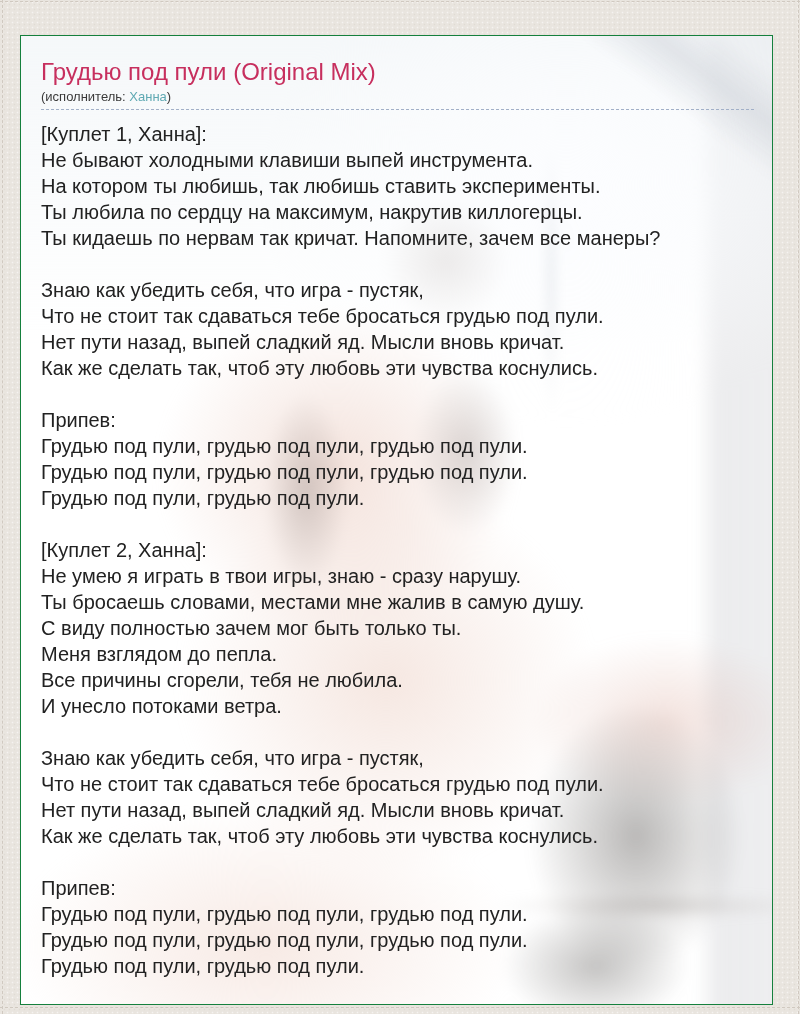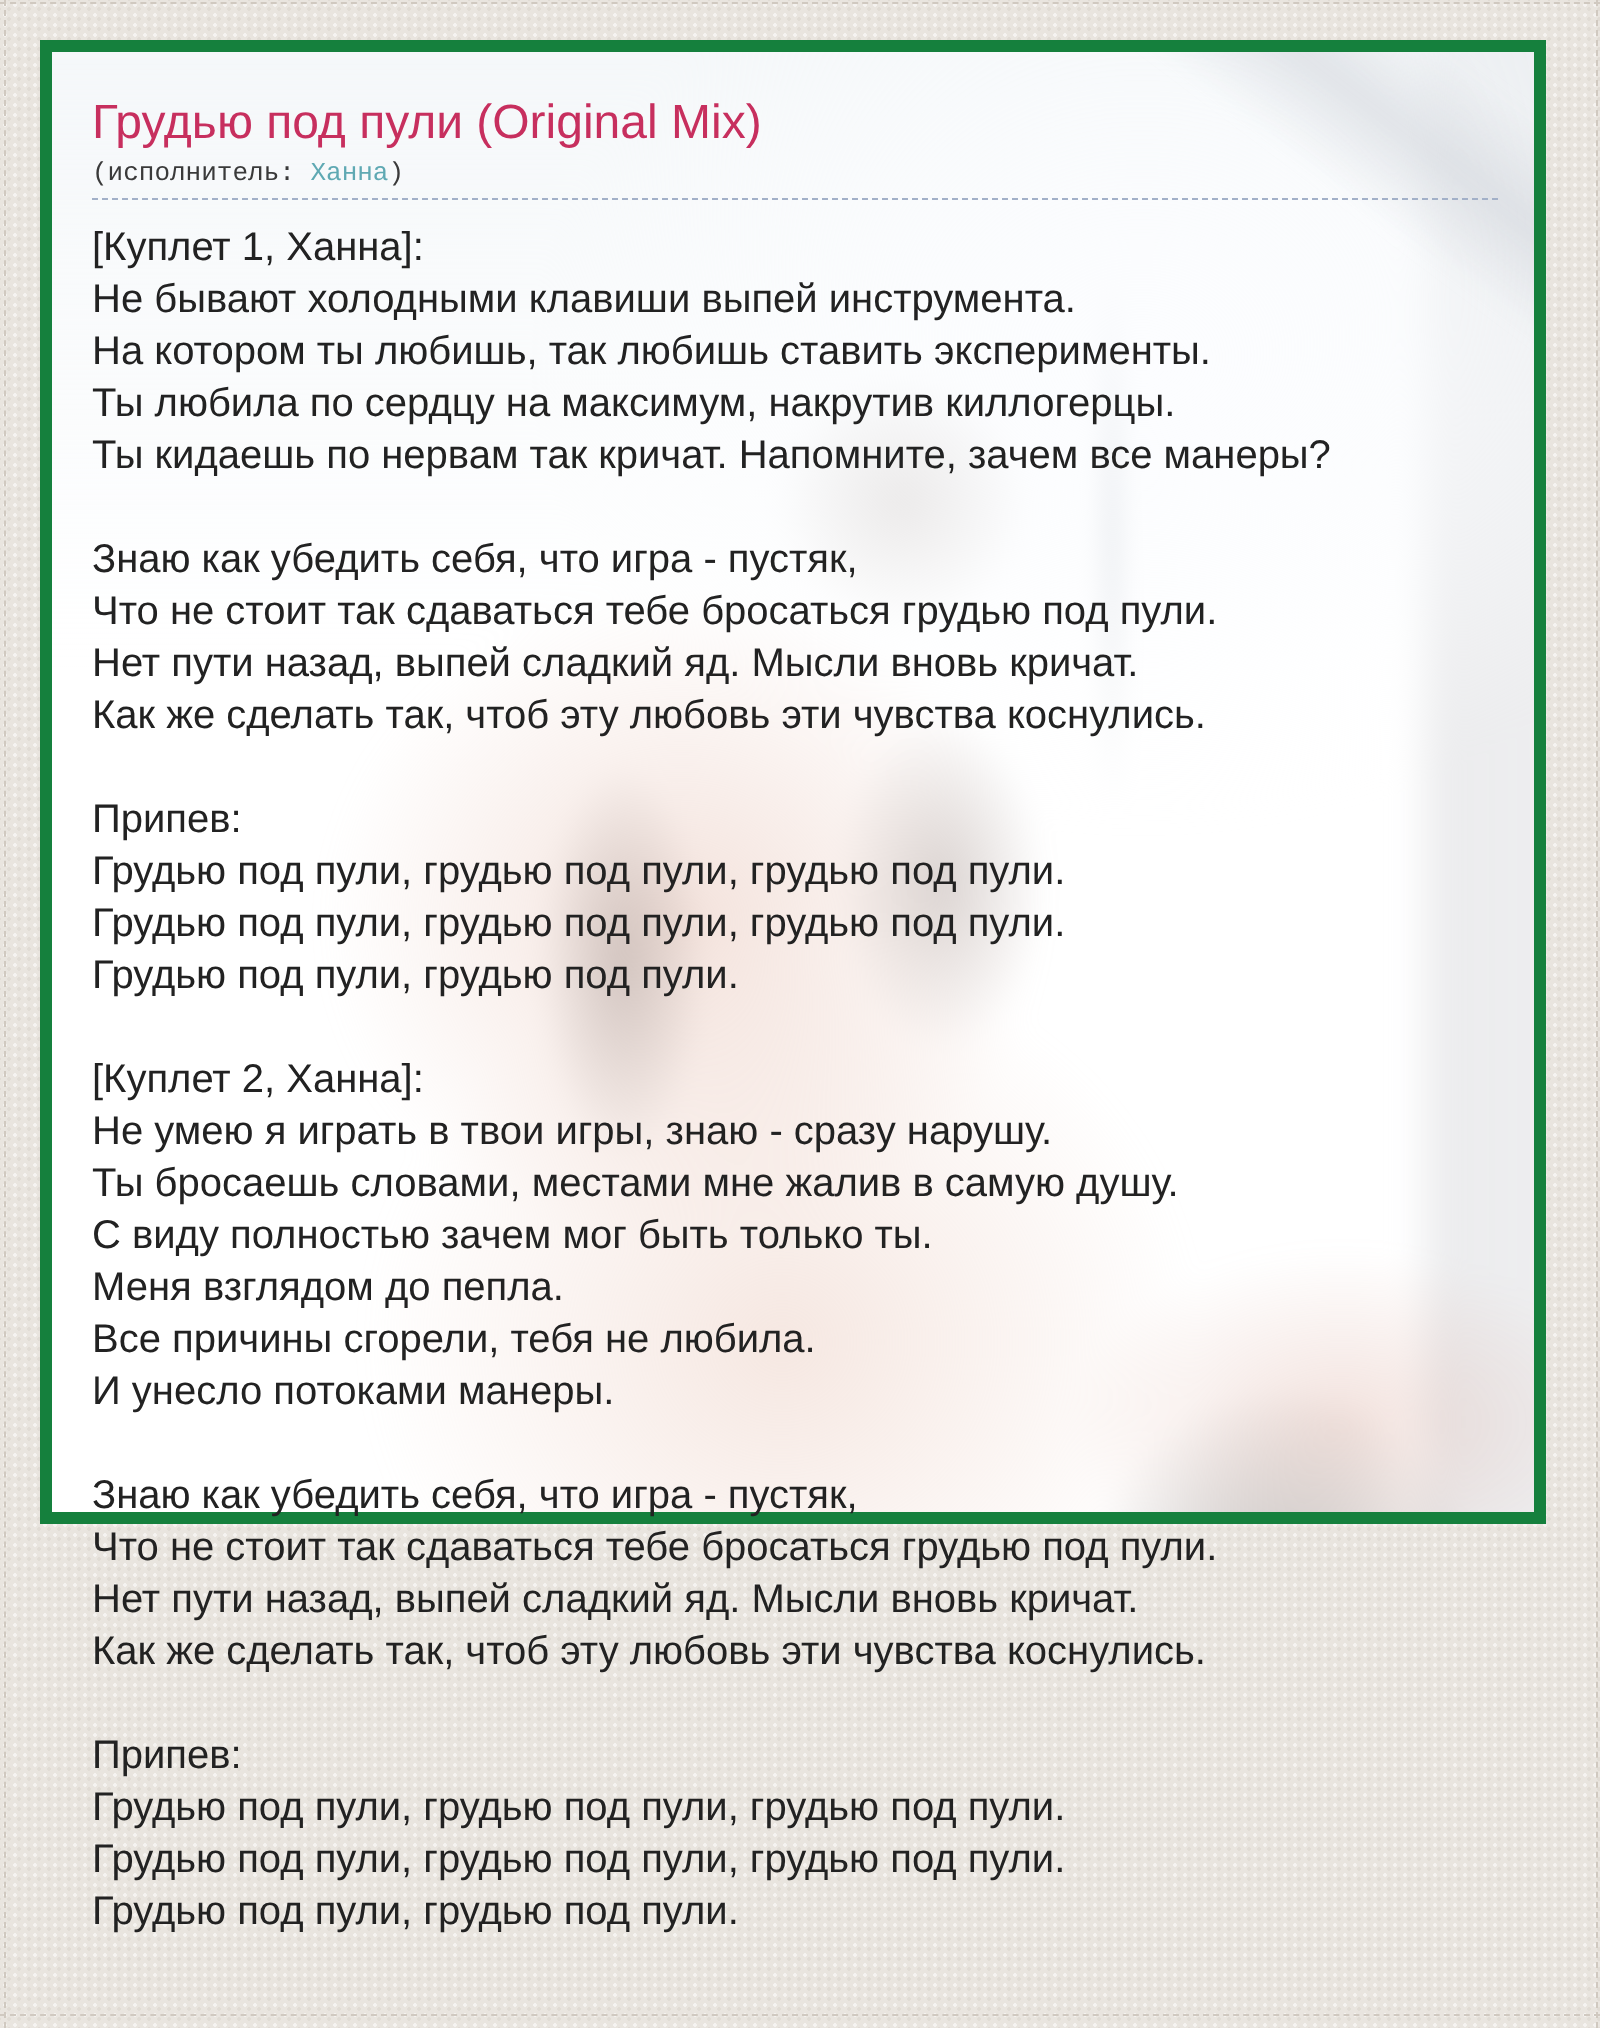--- a/index.html
+++ b/index.html
@@ -21,24 +21,24 @@
   
   .stitch { position: absolute; border: 0 dashed #d0c9c0; }
   .stitch.top    { left: 0; right: 0; top: 1px;    border-top-width: 1px; }
   .stitch.bottom { left: 0; right: 0; bottom: 6px; border-top-width: 1px; }
   .stitch.left   { top: 0; bottom: 0; left: 2px;   border-left-width: 1px; }
   .stitch.right  { top: 0; bottom: 0; right: 1px;  border-left-width: 1px; }
 
   
   .card {
     position: absolute;
-    left: 20px; top: 20px;
-    width: 753px; height: 742px;
+    left: 20px; top: 35px;
+    width: 753px; height: 970px;
     background: var(--c-card-background, #ffffff);
-    border: 6px solid #15803d;
+    border: 1px solid #15803d;
   }
 
   
   .photo { position: absolute; inset: 0; overflow: hidden; pointer-events: none; }
   .photo .blobs {
     position: absolute; inset: -15px;
     filter: blur(6px);
     background-image:
       
       radial-gradient(ellipse 150px 185px at 630px 815px, rgba(72,68,65,0.38), rgba(72,68,65,0) 72%),
@@ -78,21 +78,20 @@
     line-height: 27px;
     font-weight: 400;
     letter-spacing: 0;
     color: var(--c-title, #c72f5e);
   }
   .artist-line {
     margin-top: 3px;
     font-size: 13px;
     line-height: 17px;
     color: #3a3a3a;
-    font-family: Liberation Mono, monospace;
   }
   .artist-link {
     color: var(--c-artist-link, #5fa9b3);
     text-decoration: none;
     cursor: pointer;
   }
   .separator {
     height: 0;
     border-bottom: 1px dashed var(--c-separator, #a2b0c8);
     margin-top: 4px;
@@ -148,21 +147,21 @@
           <div class="line">Грудью под пули, грудью под пули, грудью под пули.</div>
           <div class="line">Грудью под пули, грудью под пули.</div>
         </div>
         <div class="stanza">
           <div class="line">[Куплет 2, Ханна]:</div>
           <div class="line">Не умею я играть в твои игры, знаю - сразу нарушу.</div>
           <div class="line">Ты бросаешь словами, местами мне жалив в самую душу.</div>
           <div class="line">С виду полностью зачем мог быть только ты.</div>
           <div class="line">Меня взглядом до пепла.</div>
           <div class="line">Все причины сгорели, тебя не любила.</div>
-          <div class="line">И унесло потоками манеры.</div>
+          <div class="line">И унесло потоками ветра.</div>
         </div>
         <div class="stanza">
           <div class="line">Знаю как убедить себя, что игра - пустяк,</div>
           <div class="line">Что не стоит так сдаваться тебе бросаться грудью под пули.</div>
           <div class="line">Нет пути назад, выпей сладкий яд. Мысли вновь кричат.</div>
           <div class="line">Как же сделать так, чтоб эту любовь эти чувства коснулись.</div>
         </div>
         <div class="stanza">
           <div class="line">Припев:</div>
           <div class="line">Грудью под пули, грудью под пули, грудью под пули.</div>

